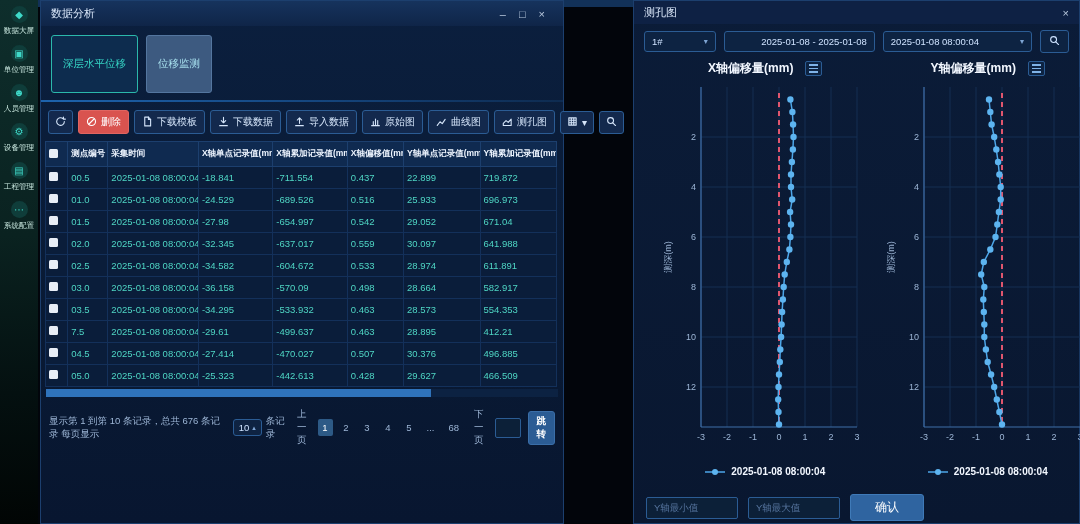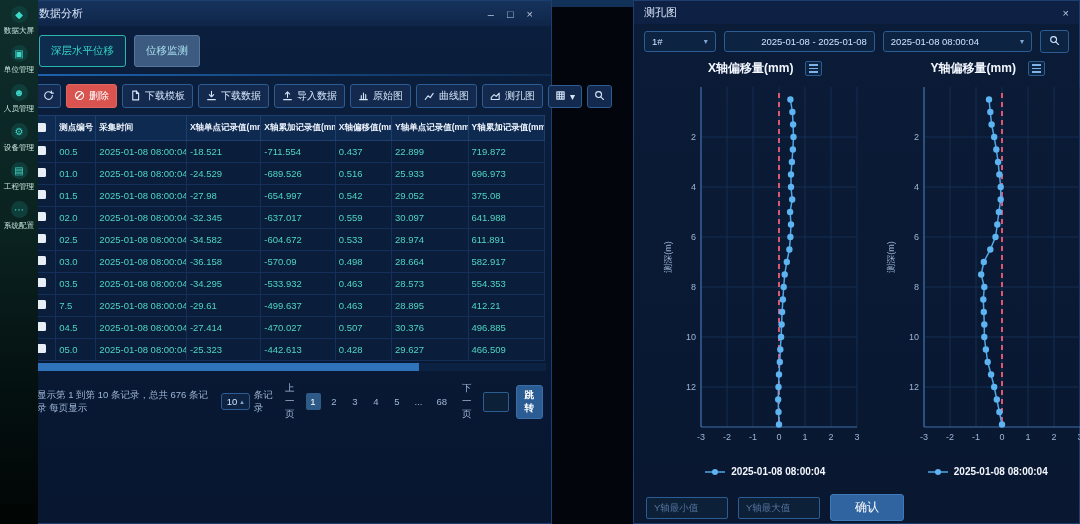--- a/index.html
+++ b/index.html
@@ -10,29 +10,29 @@
   
   .sidebar { position:absolute; left:0; top:0; width:38px; height:524px; z-index:3;
     background:linear-gradient(180deg,#0e2e2c 0%,#0a2220 45%,#041010 75%,#010504 100%);
     display:flex; flex-direction:column; align-items:center; padding-top:6px; gap:9px; }
   .side-item { display:flex; flex-direction:column; align-items:center; gap:2px; cursor:pointer; width:38px; }
   .side-icon { width:17px; height:17px; border-radius:50%; background:#0f3d3a; color:#3fd9c9;
     font-size:10px; line-height:17px; text-align:center; }
   .side-label { font-size:8px; color:#c8e6de; white-space:nowrap; transform:scale(.95); }
 
   
-  .win { position:absolute; left:28px; top:0; width:524px; height:524px; z-index:2;
+  .win { position:absolute; left:40px; top:0; width:524px; height:524px; z-index:2;
     background:linear-gradient(180deg,#0b1f3e 0%,#091a34 60%,#081630 100%);
     border:1px solid #1c3f6e; }
   .titlebar { height:25px; background:linear-gradient(180deg,#16335d,#0f2548);
     display:flex; align-items:center; padding:0 10px; color:#dbe8fa; font-size:11px; }
   .win-controls { margin-left:auto; display:flex; gap:13px; color:#b9c9de; font-size:11px; margin-right:8px; }
   .win-controls span { cursor:pointer; }
   .tabs-row { display:flex; gap:8px; padding:9px 10px 7px; }
-  .tab { font-size:10.5px; padding:8px 11px; border-radius:3px; cursor:pointer;text-align:center; }
+  .tab { font-size:10.5px; padding:21px 11px; border-radius:3px; cursor:pointer;text-align:center; }
   .tab.active { color:#35d5c5; background:#0d2c4e; border:1px solid #2bb8ab; }
   .tab.inactive { color:#a9e2ef; background:#3d5a80; border:1px solid #54769f; }
   .tabs-divider { height:2px; background:linear-gradient(90deg,#1d63ad,#123c6e 70%,#0e2b50); }
 
   .toolbar { display:flex; gap:5px; padding:8px 7px 7px; align-items:center; }
   .tbtn { display:flex; align-items:center; gap:4px; font-size:10px; color:#d5e5fa;
     background:#13294d; border:1px solid #2b5c94; border-radius:3px; padding:4px 7px;
     cursor:pointer; white-space:nowrap; }
   .tbtn svg { flex:0 0 auto; }
   .tbtn.danger { background:#d9534f; border-color:#e06561; color:#fff;font-family:Liberation Serif, serif; }
@@ -78,21 +78,21 @@
   .chart-box { width:50%; display:flex; flex-direction:column; align-items:center;padding-left:40px; }
   .chart-title-row { display:flex; align-items:center; gap:12px; margin-top:3px; }
   .chart-title { color:#f2f7ff; font-size:12px; font-weight:bold; }
   .burger { width:17px; height:15px; border:1px solid #2b5c94; border-radius:2px; background:#0d2342;
     display:flex; flex-direction:column; justify-content:center; gap:2px; padding:0 3px; cursor:pointer; }
   .burger i { display:block; height:1.5px; background:#7fb3e8; }
   .legend-row { display:flex; align-items:center; gap:6px; margin-top:1px; }
   .legend-label { color:#f2f7ff; font-size:10px; font-weight:bold; }
 
   .ybounds { display:flex; gap:10px; padding:14px 12px 0; align-items:center; }
-  .ybounds input { width:82px; height:22px; background:#0c2038; border:1px solid #2b5c94;
+  .ybounds input { width:92px; height:22px; background:#0c2038; border:1px solid #2b5c94;
     border-radius:2px; color:#cfe3ff; font-size:9.5px; padding:0 7px; }
   .ybounds input::placeholder { color:#56749e; }
   .confirm-btn { background:#2f64a0; color:#fff; border:1px solid #3f7ab8; border-radius:3px;
     font-size:12px; padding:4px 24px; cursor:pointer; }
 </style>
 </head>
 <body>
 
 <div class="bg-top"></div>
 
@@ -229,21 +229,21 @@
           <th>X轴偏移值(mm)</th>
           <th>Y轴单点记录值(mm)</th>
           <th>Y轴累加记录值(mm)</th>
         </tr>
       </thead>
     <tbody>
         <tr>
           <td><span class="cb"></span></td>
           <td>00.5</td>
           <td>2025-01-08 08:00:04</td>
-          <td>-18.521</td>
+          <td>-18.841</td>
           <td>-711.554</td>
           <td>0.437</td>
           <td>22.899</td>
           <td>719.872</td>
         </tr>
         <tr>
           <td><span class="cb"></span></td>
           <td>01.0</td>
           <td>2025-01-08 08:00:04</td>
           <td>-24.529</td>
@@ -253,21 +253,21 @@
           <td>696.973</td>
         </tr>
         <tr>
           <td><span class="cb"></span></td>
           <td>01.5</td>
           <td>2025-01-08 08:00:04</td>
           <td>-27.98</td>
           <td>-654.997</td>
           <td>0.542</td>
           <td>29.052</td>
-          <td>375.08</td>
+          <td>671.04</td>
         </tr>
         <tr>
           <td><span class="cb"></span></td>
           <td>02.0</td>
           <td>2025-01-08 08:00:04</td>
           <td>-32.345</td>
           <td>-637.017</td>
           <td>0.559</td>
           <td>30.097</td>
           <td>641.988</td>

